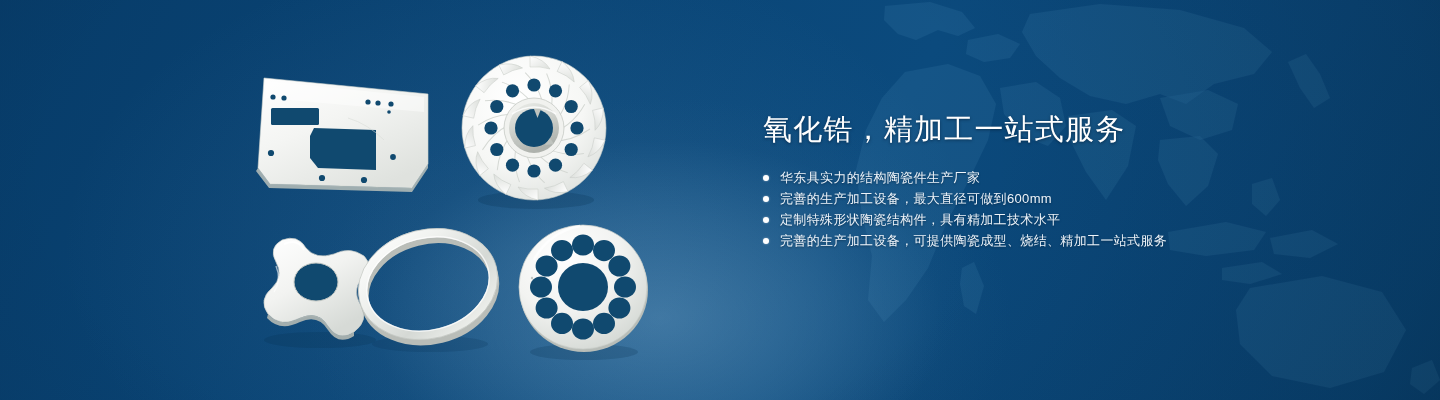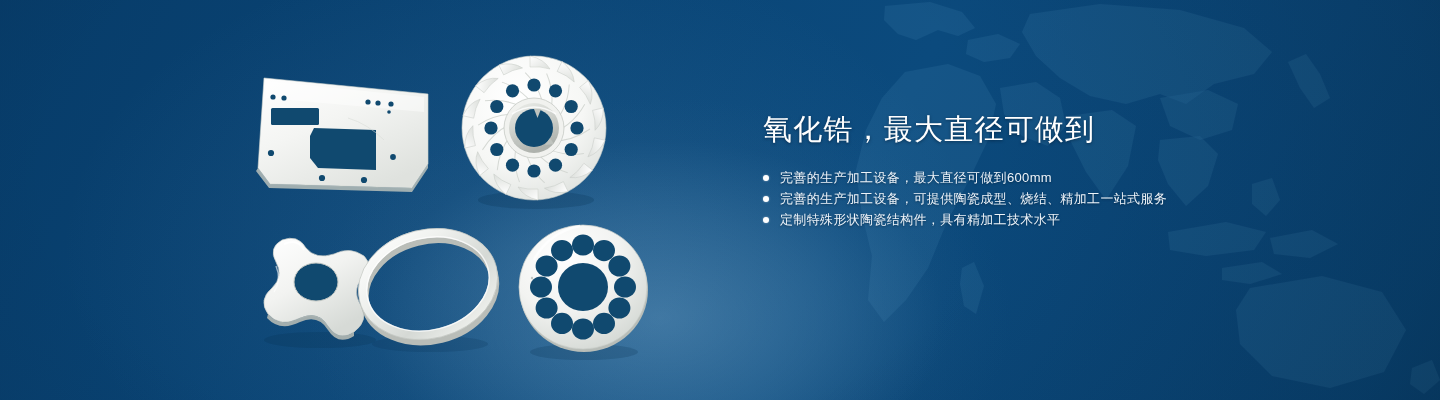--- a/index.html
+++ b/index.html
@@ -421,36 +421,40 @@
 
         <path d="M26 44 A64 62 0 0 1 72 10" fill="none" stroke="#ffffff" stroke-width="2.4" opacity=".75"></path>
         <circle cx="24" cy="62" r="1.2" fill="#a9aea9" opacity=".7"></circle>
       </svg>
     </div>
 
   </div>
 
   <div class="text-col">
 
-    <h1 class="headline">氧化锆，最大直径可做到</h1>
+    <h1 class="headline">氧化锆，精加工一站式服务</h1>
 
     <ul class="bullets">
 
+      <li class="bullet">
+        <span class="dot"></span>
+        <span class="bullet-text">华东具实力的结构陶瓷件生产厂家</span>
+      </li>
 
       <li class="bullet">
         <span class="dot"></span>
         <span class="bullet-text">完善的生产加工设备，最大直径可做到600mm</span>
       </li>
 
       <li class="bullet">
         <span class="dot"></span>
+        <span class="bullet-text">定制特殊形状陶瓷结构件，具有精加工技术水平</span>
+      </li>
+
+      <li class="bullet">
+        <span class="dot"></span>
         <span class="bullet-text">完善的生产加工设备，可提供陶瓷成型、烧结、精加工一站式服务</span>
       </li>
 
-      <li class="bullet">
-        <span class="dot"></span>
-        <span class="bullet-text">定制特殊形状陶瓷结构件，具有精加工技术水平</span>
-      </li>
-
     </ul>
   </div>
 
 </div>
 
 </body></html>

